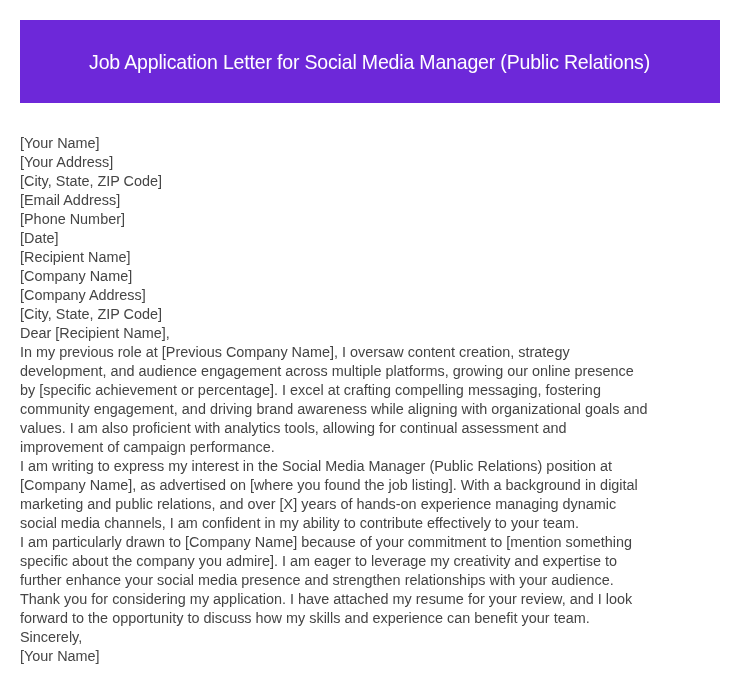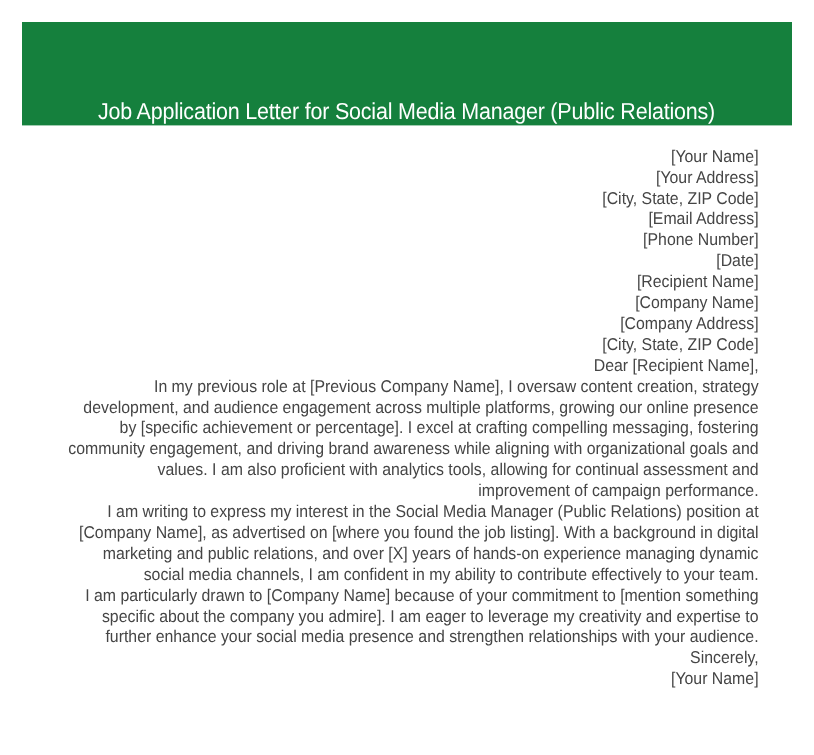--- a/index.html
+++ b/index.html
@@ -12,42 +12,41 @@
       height: 686px;
       position: relative;
       overflow: hidden;
       font-family: "Liberation Sans", "DejaVu Sans", sans-serif;
     }
     .header {
       position: absolute;
       left: 20px;
       top: 20px;
       width: 700px;
-      height: 94px;
-      background: #15803d;
+      height: 83px;
+      background: #6d28d9;
       display: flex;
-      align-items: flex-end;
+      align-items: center;
       justify-content: center;
     }
     .header-title {
       color: #ffffff;
       font-size: 21px;
       letter-spacing: -0.2px;
       white-space: nowrap;
       transform: scaleX(0.93);
     }
     .letter {
       position: absolute;
       left: 20px;
       top: 133px;
       width: 720px;
       color: #454545;
       font-size: 15.5px;
       line-height: 19px;
-      text-align: right;
     }
     .line {
       display: block;
       white-space: nowrap;
       transform-origin: left center;
       transform: scaleX(0.93);
     }
   </style>
 </head>
 <body>
@@ -88,16 +87,20 @@
     <span class="line">marketing and public relations, and over [X] years of hands-on experience managing dynamic</span>
     <span class="line">social media channels, I am confident in my ability to contribute effectively to your team.</span>
   </div>
 
   <div>
     <span class="line">I am particularly drawn to [Company Name] because of your commitment to [mention something</span>
     <span class="line">specific about the company you admire]. I am eager to leverage my creativity and expertise to</span>
     <span class="line">further enhance your social media presence and strengthen relationships with your audience.</span>
   </div>
 
+  <div>
+    <span class="line">Thank you for considering my application. I have attached my resume for your review, and I look</span>
+    <span class="line">forward to the opportunity to discuss how my skills and experience can benefit your team.</span>
+  </div>
 
   <span class="line">Sincerely,</span>
   <span class="line">[Your Name]</span>
 </div>
 
 </body></html>

